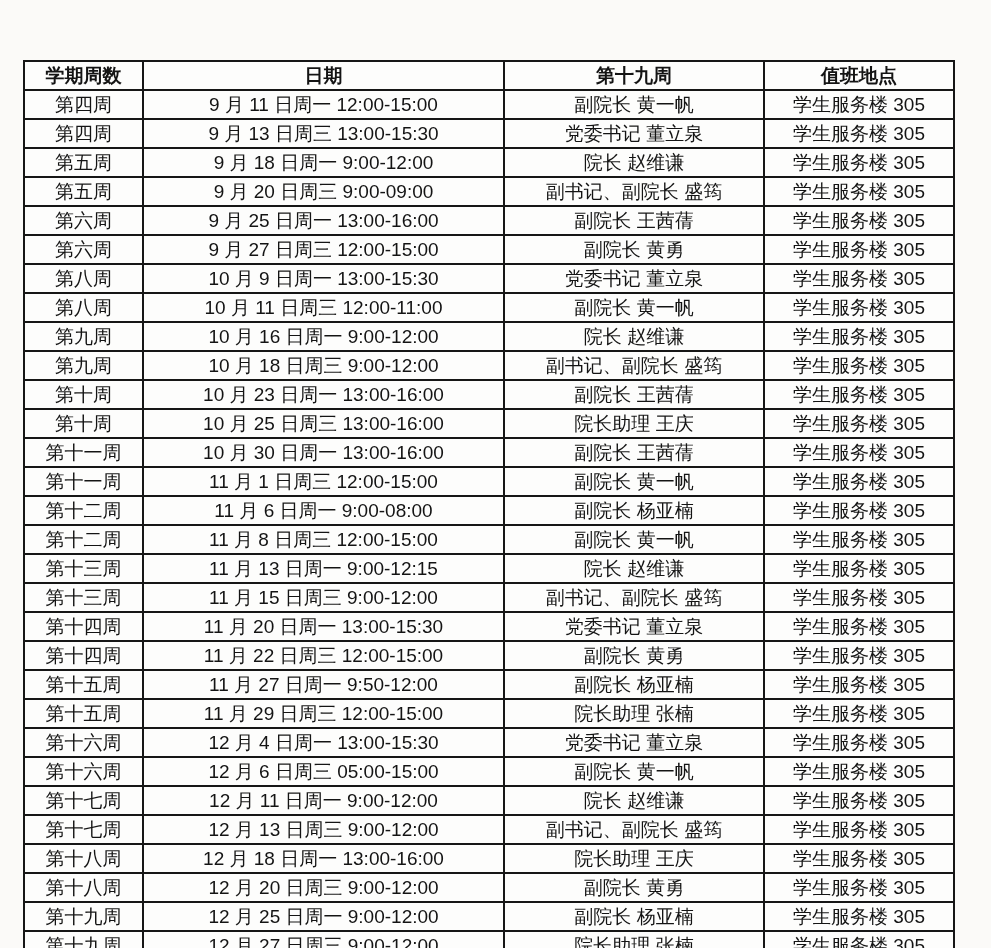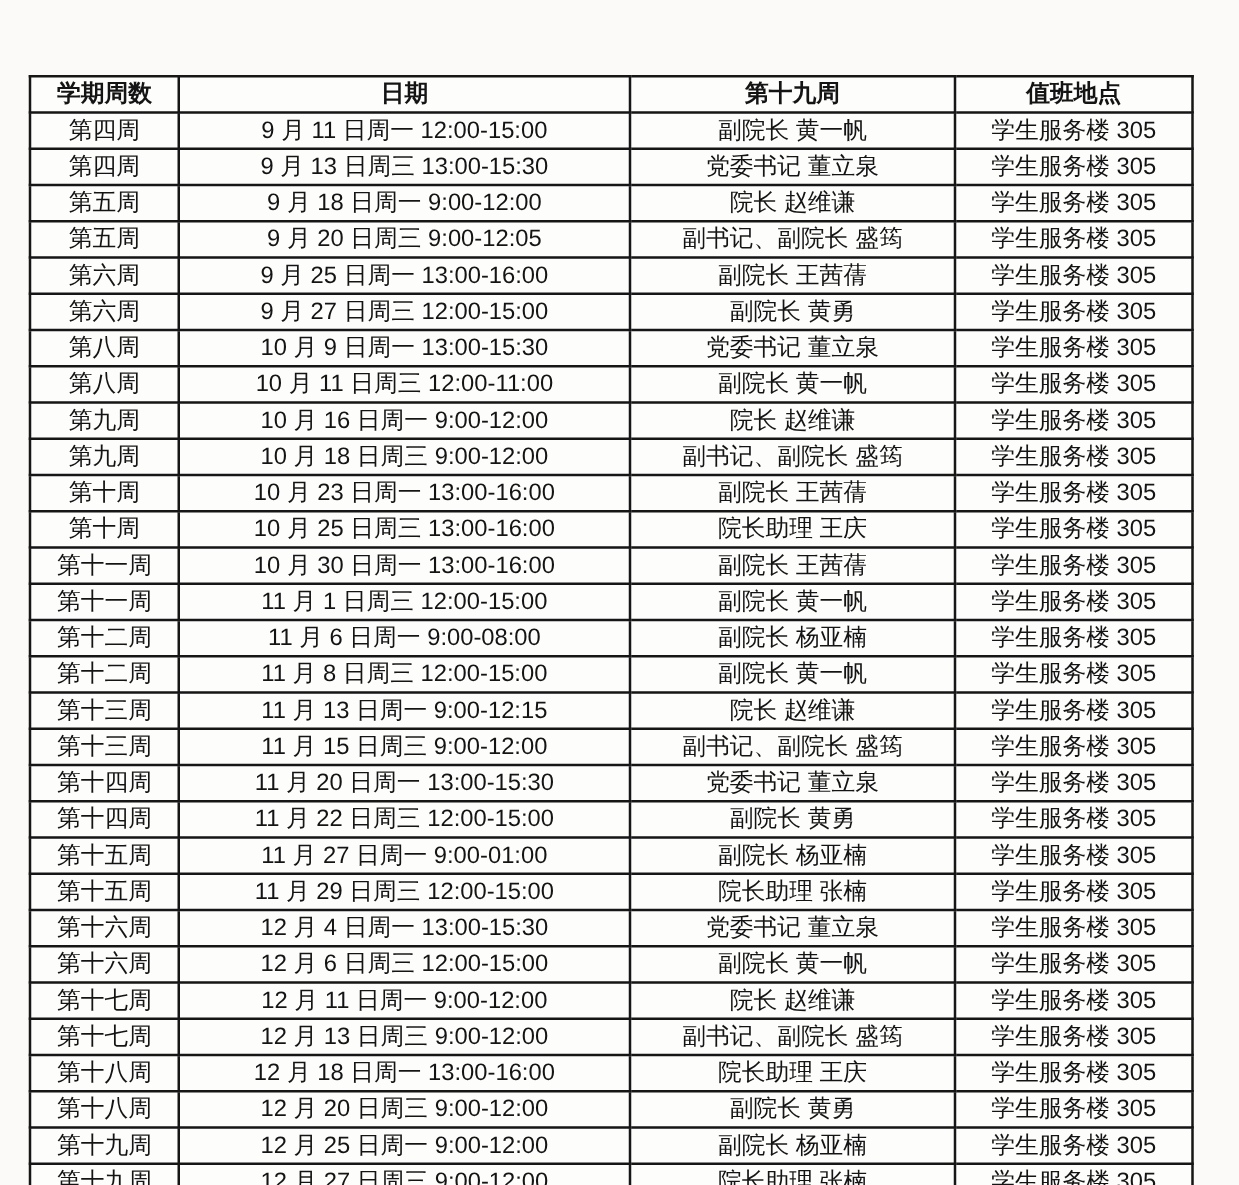--- a/index.html
+++ b/index.html
@@ -78,21 +78,21 @@
           <td>学生服务楼 305</td>
         </tr>
         <tr>
           <td>第五周</td>
           <td>9 月 18 日周一 9:00-12:00</td>
           <td>院长 赵维谦</td>
           <td>学生服务楼 305</td>
         </tr>
         <tr>
           <td>第五周</td>
-          <td>9 月 20 日周三 9:00-12:05</td>
+          <td>9 月 20 日周三 9:00-09:00</td>
           <td>副书记、副院长 盛筠</td>
           <td>学生服务楼 305</td>
         </tr>
         <tr>
           <td>第六周</td>
           <td>9 月 25 日周一 13:00-16:00</td>
           <td>副院长 王茜蒨</td>
           <td>学生服务楼 305</td>
         </tr>
         <tr>
@@ -180,39 +180,39 @@
           <td>学生服务楼 305</td>
         </tr>
         <tr>
           <td>第十四周</td>
           <td>11 月 22 日周三 12:00-15:00</td>
           <td>副院长 黄勇</td>
           <td>学生服务楼 305</td>
         </tr>
         <tr>
           <td>第十五周</td>
-          <td>11 月 27 日周一 9:00-01:00</td>
+          <td>11 月 27 日周一 9:50-12:00</td>
           <td>副院长 杨亚楠</td>
           <td>学生服务楼 305</td>
         </tr>
         <tr>
           <td>第十五周</td>
           <td>11 月 29 日周三 12:00-15:00</td>
           <td>院长助理 张楠</td>
           <td>学生服务楼 305</td>
         </tr>
         <tr>
           <td>第十六周</td>
           <td>12 月 4 日周一 13:00-15:30</td>
           <td>党委书记 董立泉</td>
           <td>学生服务楼 305</td>
         </tr>
         <tr>
           <td>第十六周</td>
-          <td>12 月 6 日周三 12:00-15:00</td>
+          <td>12 月 6 日周三 05:00-15:00</td>
           <td>副院长 黄一帆</td>
           <td>学生服务楼 305</td>
         </tr>
         <tr>
           <td>第十七周</td>
           <td>12 月 11 日周一 9:00-12:00</td>
           <td>院长 赵维谦</td>
           <td>学生服务楼 305</td>
         </tr>
         <tr>

